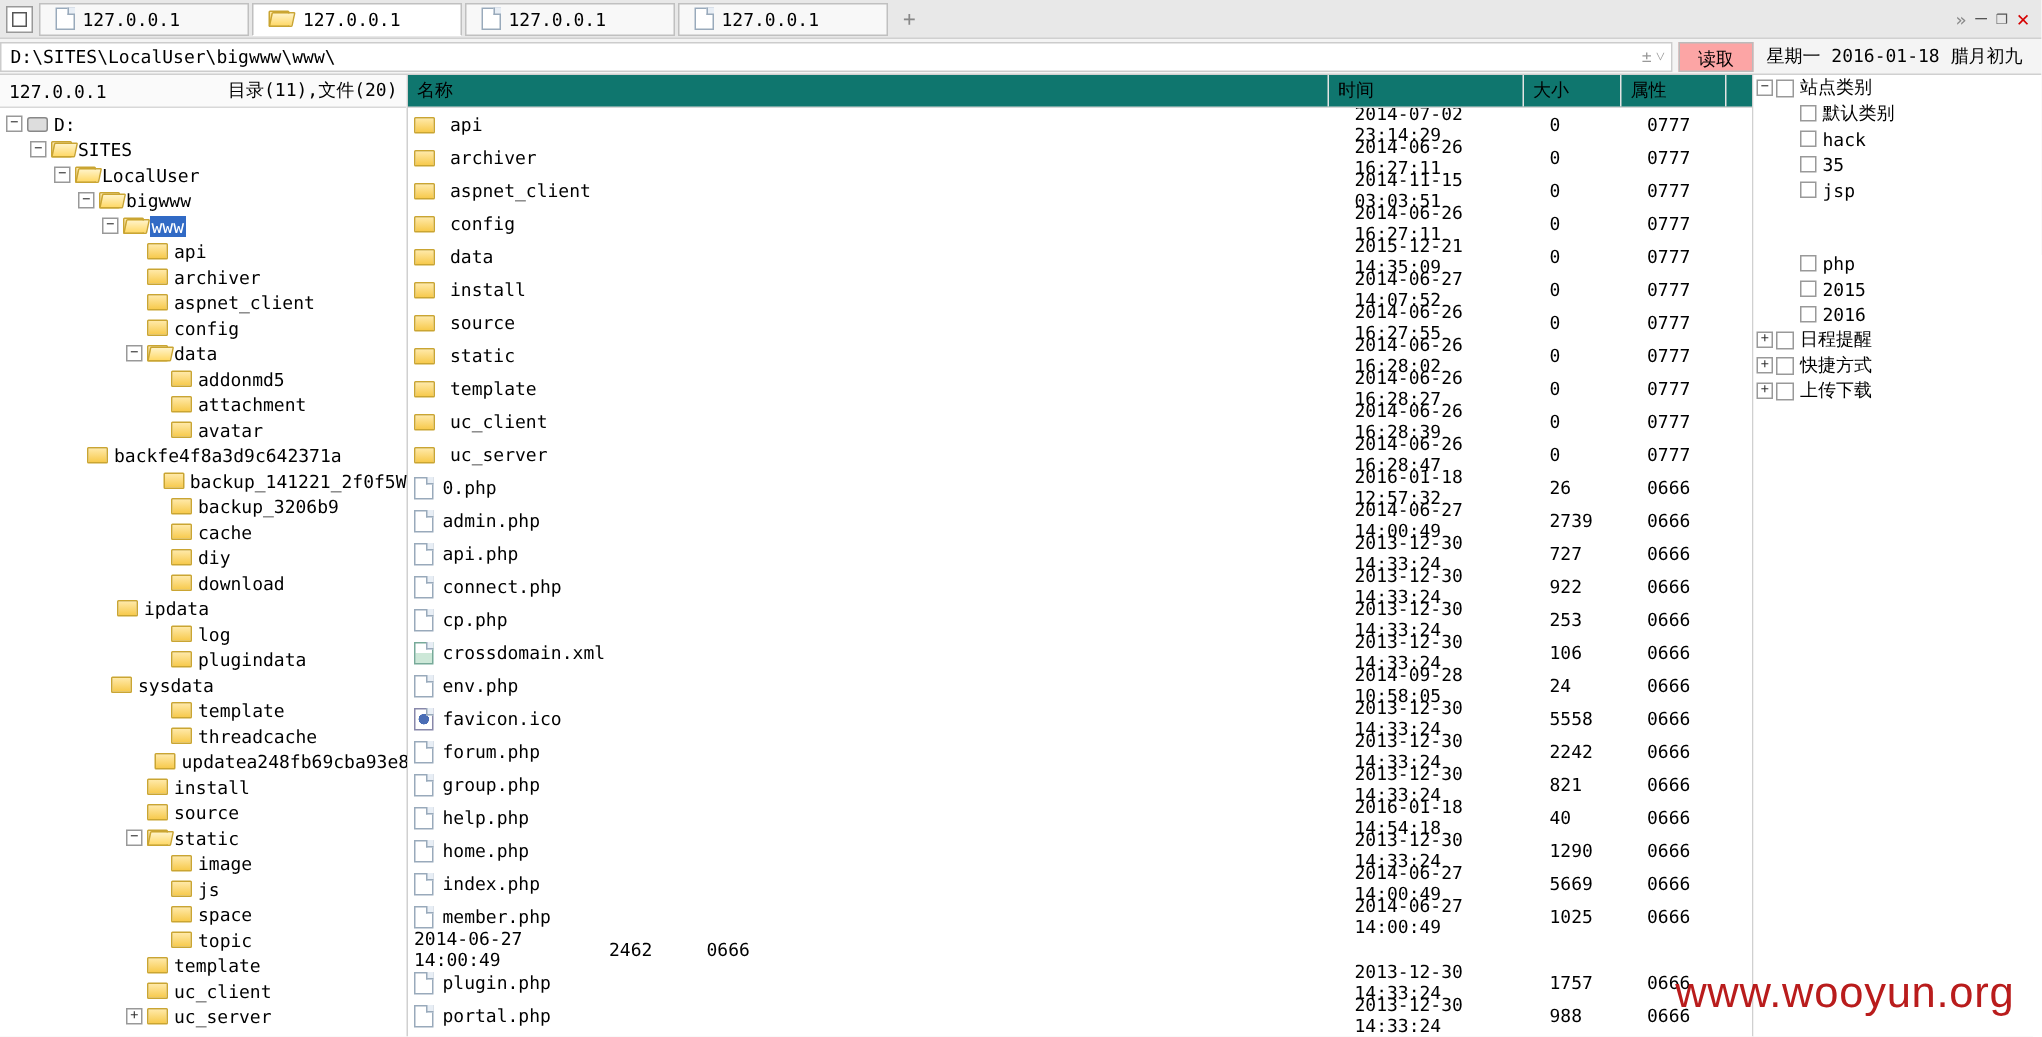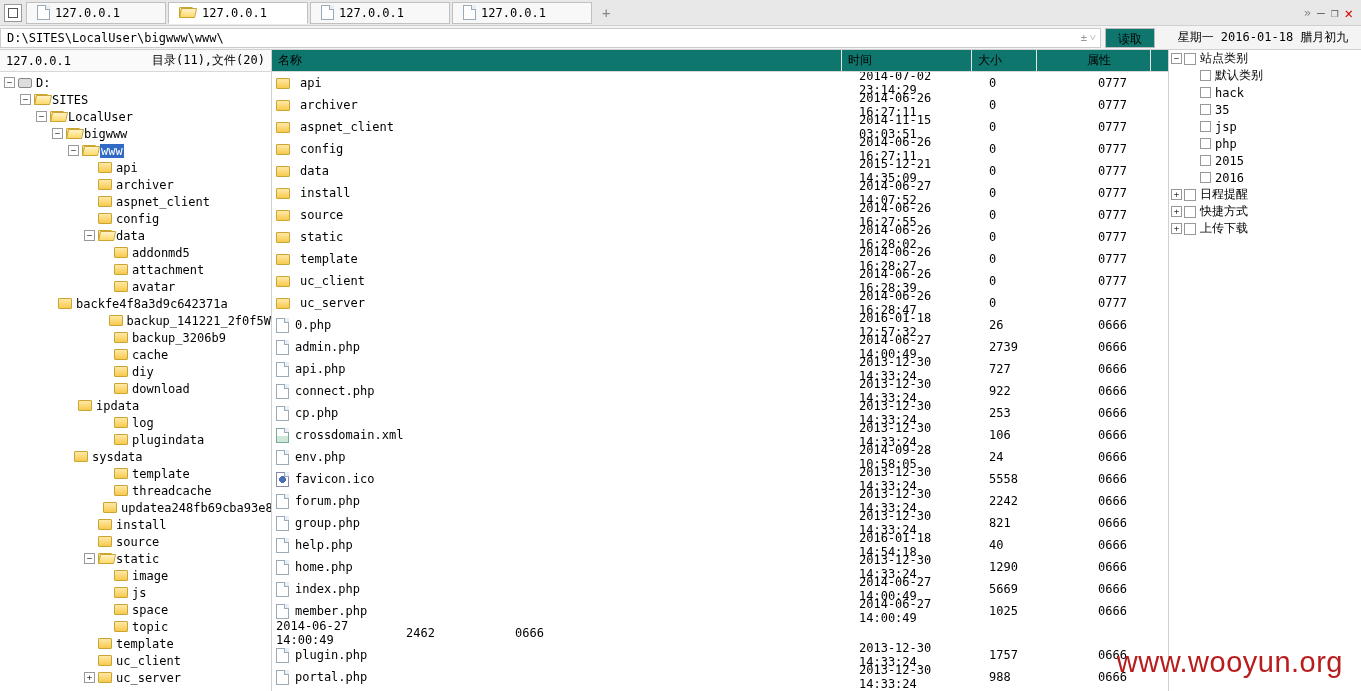--- a/index.html
+++ b/index.html
@@ -12,21 +12,21 @@
 .tab.active { background: #fff; border-bottom: 1px solid #fff; }
 .tab-add { padding: 2px 8px; color: #888; font-size: 14px; cursor:pointer;}
 .win-controls { margin-left: auto; display: flex; gap: 6px; padding-right: 8px; align-items:center;}
 .win-controls span { font-size: 13px; color: #555; cursor:pointer;}
 .win-controls .close-x { color: #d60000; font-weight: bold; font-size: 14px;}
 .win-controls .chev { font-size: 12px; color:#888;}
 
 .path-bar { height: 24px; display: flex; align-items: center; background: #f4f4f4; border-bottom: 1px solid #d0d0d0; }
 .path-input { flex: 1; border: 1px solid #ccc; background: #fff; padding: 2px 6px; height: 20px; margin-right: 4px; display:flex; align-items:center; justify-content:space-between;}
 .path-updn { color:#999; letter-spacing:-2px; font-size:11px;}
-.read-btn { border: 1px solid #bbb; background: #0f766e; padding: 2px 12px; height: 20px; margin-right: 16px; cursor:pointer;}
+.read-btn { border: 1px solid #bbb; background: #fca5a5; padding: 2px 12px; height: 20px; margin-right: 2px; cursor:pointer;}
 .date-info { width: 190px; text-align: center; padding-right:6px;}
 
 .main-area { display: flex; height: calc(100% - 50px); }
 
 .left-panel { width: 272px; border-right: 1px solid #d0d0d0; background: #fff; overflow: hidden; display:flex; flex-direction:column;}
 .left-header { height: 22px; border-bottom: 1px solid #d8d8d8; display: flex; align-items: center; padding: 0 6px; background: #fafafa; justify-content:space-between;}
 .tree { flex:1; overflow-y: auto; padding: 2px 0; }
 .tree-row { display: flex; align-items: center; height: 17px; white-space: nowrap; cursor:pointer; padding-left:4px;}
 .tree-row.sel .label{ background: #316ac5; color: #fff; padding:0 1px;}
 .toggle { width: 11px; height: 11px; border: 1px solid #999; display: inline-flex; align-items:center; justify-content:center; font-size: 9px; line-height: 7px; color: #333; margin-right: 3px; background:#fff; font-family:monospace;}
@@ -34,21 +34,21 @@
 .folder-ico { width: 14px; height: 11px; background: linear-gradient(#ffe9a8,#f7ca4d); border: 1px solid #caa532; border-radius: 1px; margin-right: 4px; position:relative; flex-shrink:0;}
 .folder-ico.open::before{content:'';position:absolute;bottom:-1px;left:-1px;width:14px;height:8px;background:linear-gradient(#fff3c8,#ffd968);border:1px solid #caa532;border-radius:1px;transform:skewX(-12deg);transform-origin:bottom left;}
 .disk-ico{width:14px;height:10px;background:#ddd;border:1px solid #888;border-radius:2px;margin-right:4px;}
 
 .center-panel { flex: 1; background: #fff; display: flex; flex-direction: column; border-right: 1px solid #d0d0d0; overflow:hidden;}
 .list-header { height: 22px; border-bottom: 1px solid #d8d8d8; display: flex; align-items: center; background: #0f766e; }
 .list-header .col { padding: 0 6px; border-right: 1px solid #e4e4e4; height:100%; display:flex; align-items:center;}
 .col-name { flex: 1; }
 .col-time { width: 130px; }
 .col-size { width: 65px; }
-.col-attr { width: 70px; margin-left: 44px; }
+.col-attr { width: 70px; }
 .list-body { flex: 1; overflow-y: auto; }
 .list-row { display: flex; align-items: center; height: 22px; padding-left:4px;}
 .list-row .col-name{display:flex;align-items:center;gap:6px;}
 .file-ico { width: 13px; height: 15px; border: 1px solid #9ab; background: #fff; position:relative; flex-shrink:0;}
 .file-ico::before{content:'';position:absolute;top:-1px;right:-1px;width:4px;height:4px;background:#e8eef5;border-left:1px solid #9ab;border-bottom:1px solid #9ab;}
 .file-ico.img{border-color:#7a9;background:linear-gradient(#fff 50%,#cde8d8 50%);}
 .file-ico.ico{border-color:#88a;background:radial-gradient(circle at 50% 50%,#4a6db5 40%,#fff 42%);}
 
 .right-panel { width: 192px; background: #fff; overflow:hidden;}
 .rtree-row { display: flex; align-items: center; height: 17px; padding-left: 2px; cursor:pointer;}
@@ -573,21 +573,21 @@
       <div class="rtree-row" style="padding-left: 18px;">
         <span class="toggle empty"></span>
         <span class="rchk"></span>
         <span>35</span>
       </div>
       <div class="rtree-row" style="padding-left: 18px;">
         <span class="toggle empty"></span>
         <span class="rchk"></span>
         <span>jsp</span>
       </div>
-      <div class="rtree-row" style="padding-left: 18px;">
+      <div class="rtree-row" style="padding-left: 18px; margin-top: 32px;">
         <span class="toggle empty"></span>
         <span class="rchk"></span>
         <span>php</span>
       </div>
       <div class="rtree-row" style="padding-left: 18px;">
         <span class="toggle empty"></span>
         <span class="rchk"></span>
         <span>2015</span>
       </div>
       <div class="rtree-row" style="padding-left: 18px;">

